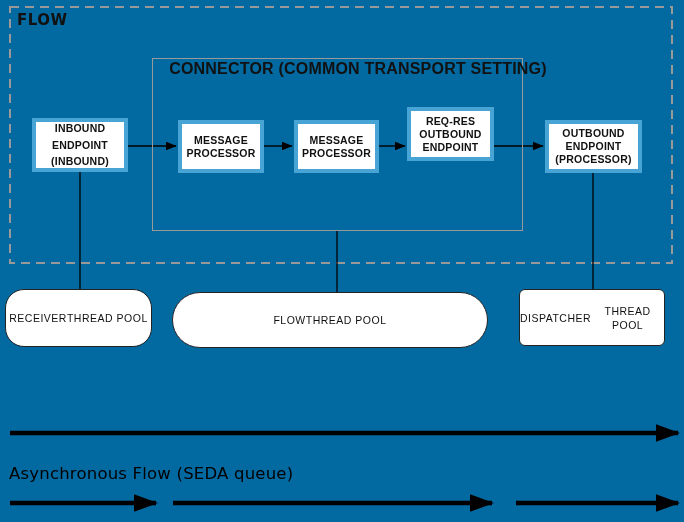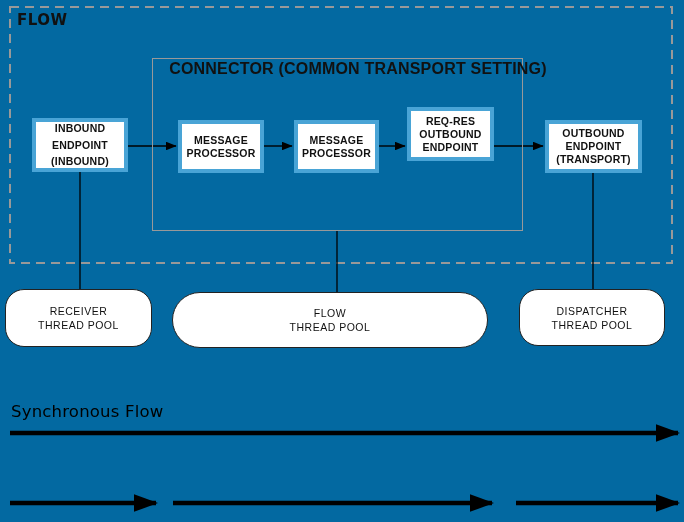--- a/index.html
+++ b/index.html
@@ -31,21 +31,21 @@
     border:4px solid #49a4d6;background:#fff;
     display:flex;flex-direction:column;align-items:center;justify-content:center;
     text-align:center;color:#111;
     font-size:10.5px;font-weight:700;line-height:13px;letter-spacing:.2px;
     font-family:"Liberation Sans","DejaVu Sans",sans-serif;
   }
   .node span{display:block;}
   .pool{
     position:absolute;box-sizing:border-box;
     border:1.5px solid #222;background:#fff;
-    display:flex;flex-direction:column;align-items:center;justify-content:center;
+    display:flex;align-items:center;justify-content:center;
     text-align:center;color:#111;
     font-size:10.5px;font-weight:400;line-height:14px;letter-spacing:.5px;
     font-family:"Liberation Sans","DejaVu Sans",sans-serif;
   }
   .pool span{display:block;}
   .legend-label{
     position:absolute;color:#000;
     font-size:16.5px;font-weight:500;letter-spacing:.2px;
   }
 </style>
@@ -108,34 +108,34 @@
 
   <div class="node" style="left:407px;top:107px;width:87px;height:54px;">
     <span>REQ-RES</span>
     <span>OUTBOUND</span>
     <span>ENDPOINT</span>
   </div>
 
   <div class="node" style="left:545px;top:120px;width:97px;height:53px;">
     <span>OUTBOUND</span>
     <span>ENDPOINT</span>
-    <span>(TRANSPORT)</span>
+    <span>(PROCESSOR)</span>
   </div>
 
   <div class="pool" style="left:5px;top:289px;width:147px;height:58px;border-radius:19px;">
     <span>RECEIVER</span>
     <span>THREAD POOL</span>
   </div>
 
   <div class="pool" style="left:172px;top:292px;width:316px;height:56px;border-radius:28px;">
     <span>FLOW</span>
     <span>THREAD POOL</span>
   </div>
 
-  <div class="pool" style="left:519px;top:289px;width:146px;height:57px;border-radius:19px;">
+  <div class="pool" style="left:519px;top:289px;width:146px;height:57px;border-radius:6px;">
     <span>DISPATCHER</span>
     <span>THREAD POOL</span>
   </div>
 
-  <div class="legend-label" style="left:11px;top:402px;">Synchronous Flow</div>
 
+  <div class="legend-label" style="left:9px;top:464px;">Asynchronous Flow (SEDA queue)</div>
 
 </div>
 
 </body></html>

